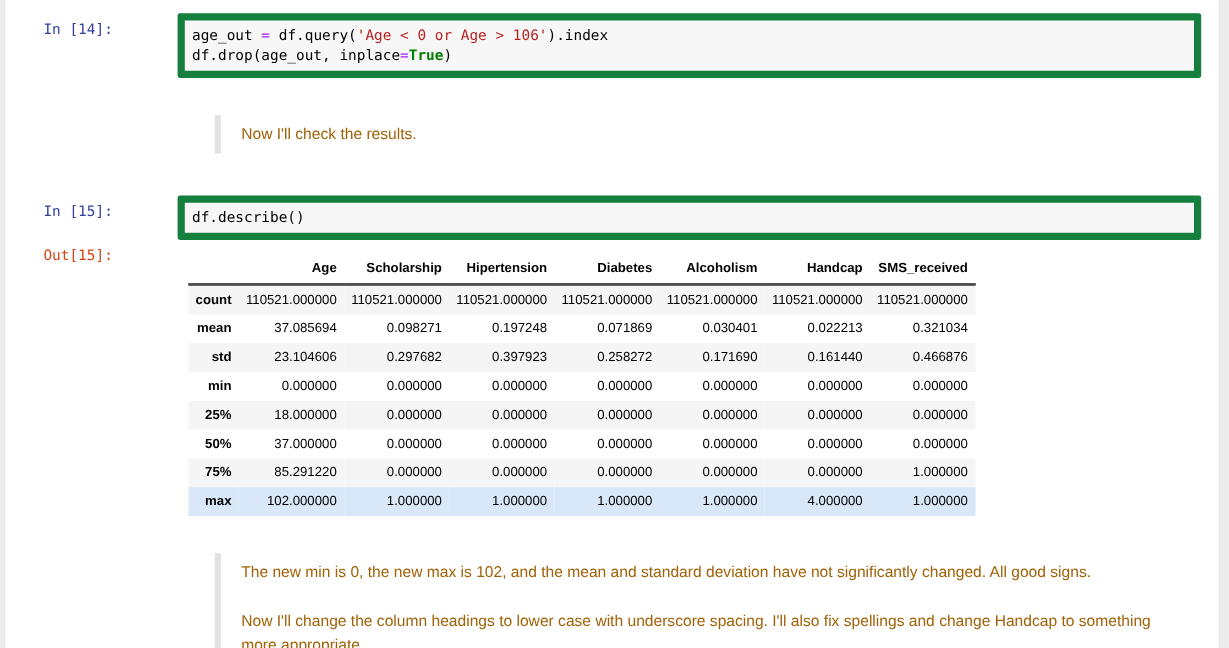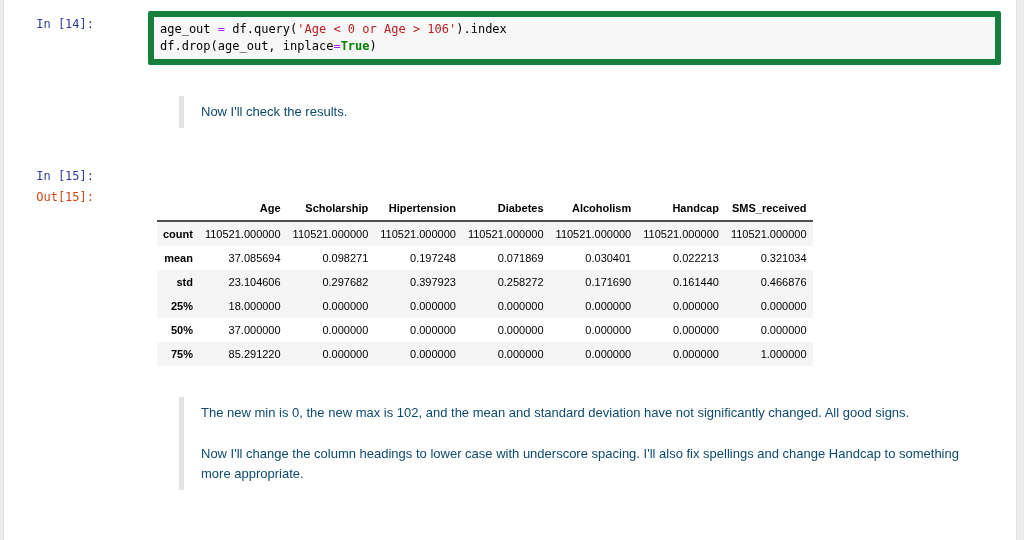--- a/index.html
+++ b/index.html
@@ -50,21 +50,21 @@
   .out-row   { margin-top:2px; }
   .md-cell-2 { margin-top:31px; }
 
   .text-area { flex:1; margin-right:15px; }
   blockquote.md-quote {
     margin:0 0 0 31px;
     border-left:5px solid #e2e2e2;
     padding:6px 0 6px 17px;
     max-width:782px;
   }
-  blockquote.md-quote p { margin:0; font-size:13px; line-height:20px; color:#0c4a6e; }
+  blockquote.md-quote p { margin:0; font-size:13px; line-height:20px; color:#a16207; }
   blockquote.md-quote p + p { margin-top:21px; }
 
   .output-area { flex:1; padding-left:9px; overflow:hidden; }
   table.df {
     border-collapse:collapse;
     margin-top:11px;
     font-size:11px;
     line-height:14px;
     color:#000;
     border:none;
@@ -96,20 +96,21 @@
     <div class="prompt-col"></div>
     <div class="text-area">
       <blockquote class="md-quote">
         <p>Now I'll check the results.</p>
       </blockquote>
     </div>
   </div>
 
   <div class="cell cell-in15">
     <div class="prompt-col in-prompt">In [15]:</div>
+    <div class="input-area"><div class="code-line"><span class="tok-plain">df.describe()</span></div></div>
   </div>
 
   <div class="cell out-row">
     <div class="prompt-col out-prompt">Out[15]:</div>
     <div class="output-area">
       <table class="df" id="describe-table">
           <thead>
             <tr>
               <th></th>
               <th>Age</th>
@@ -145,20 +146,30 @@
             <tr class="stripe">
               <td class="row-label">std</td>
               <td>23.104606</td>
               <td>0.297682</td>
               <td>0.397923</td>
               <td>0.258272</td>
               <td>0.171690</td>
               <td>0.161440</td>
               <td>0.466876</td>
             </tr>
+            <tr>
+              <td class="row-label">min</td>
+              <td>0.000000</td>
+              <td>0.000000</td>
+              <td>0.000000</td>
+              <td>0.000000</td>
+              <td>0.000000</td>
+              <td>0.000000</td>
+              <td>0.000000</td>
+            </tr>
             <tr class="stripe">
               <td class="row-label">25%</td>
               <td>18.000000</td>
               <td>0.000000</td>
               <td>0.000000</td>
               <td>0.000000</td>
               <td>0.000000</td>
               <td>0.000000</td>
               <td>0.000000</td>
             </tr>
@@ -173,20 +184,30 @@
               <td>0.000000</td>
             </tr>
             <tr class="stripe">
               <td class="row-label">75%</td>
               <td>85.291220</td>
               <td>0.000000</td>
               <td>0.000000</td>
               <td>0.000000</td>
               <td>0.000000</td>
               <td>0.000000</td>
+              <td>1.000000</td>
+            </tr>
+            <tr class="hl">
+              <td class="row-label">max</td>
+              <td>102.000000</td>
+              <td>1.000000</td>
+              <td>1.000000</td>
+              <td>1.000000</td>
+              <td>1.000000</td>
+              <td>4.000000</td>
               <td>1.000000</td>
             </tr>
           </tbody>
         </table>
     </div>
   </div>
 
   <div class="cell md-cell-2">
     <div class="prompt-col"></div>
     <div class="text-area">

